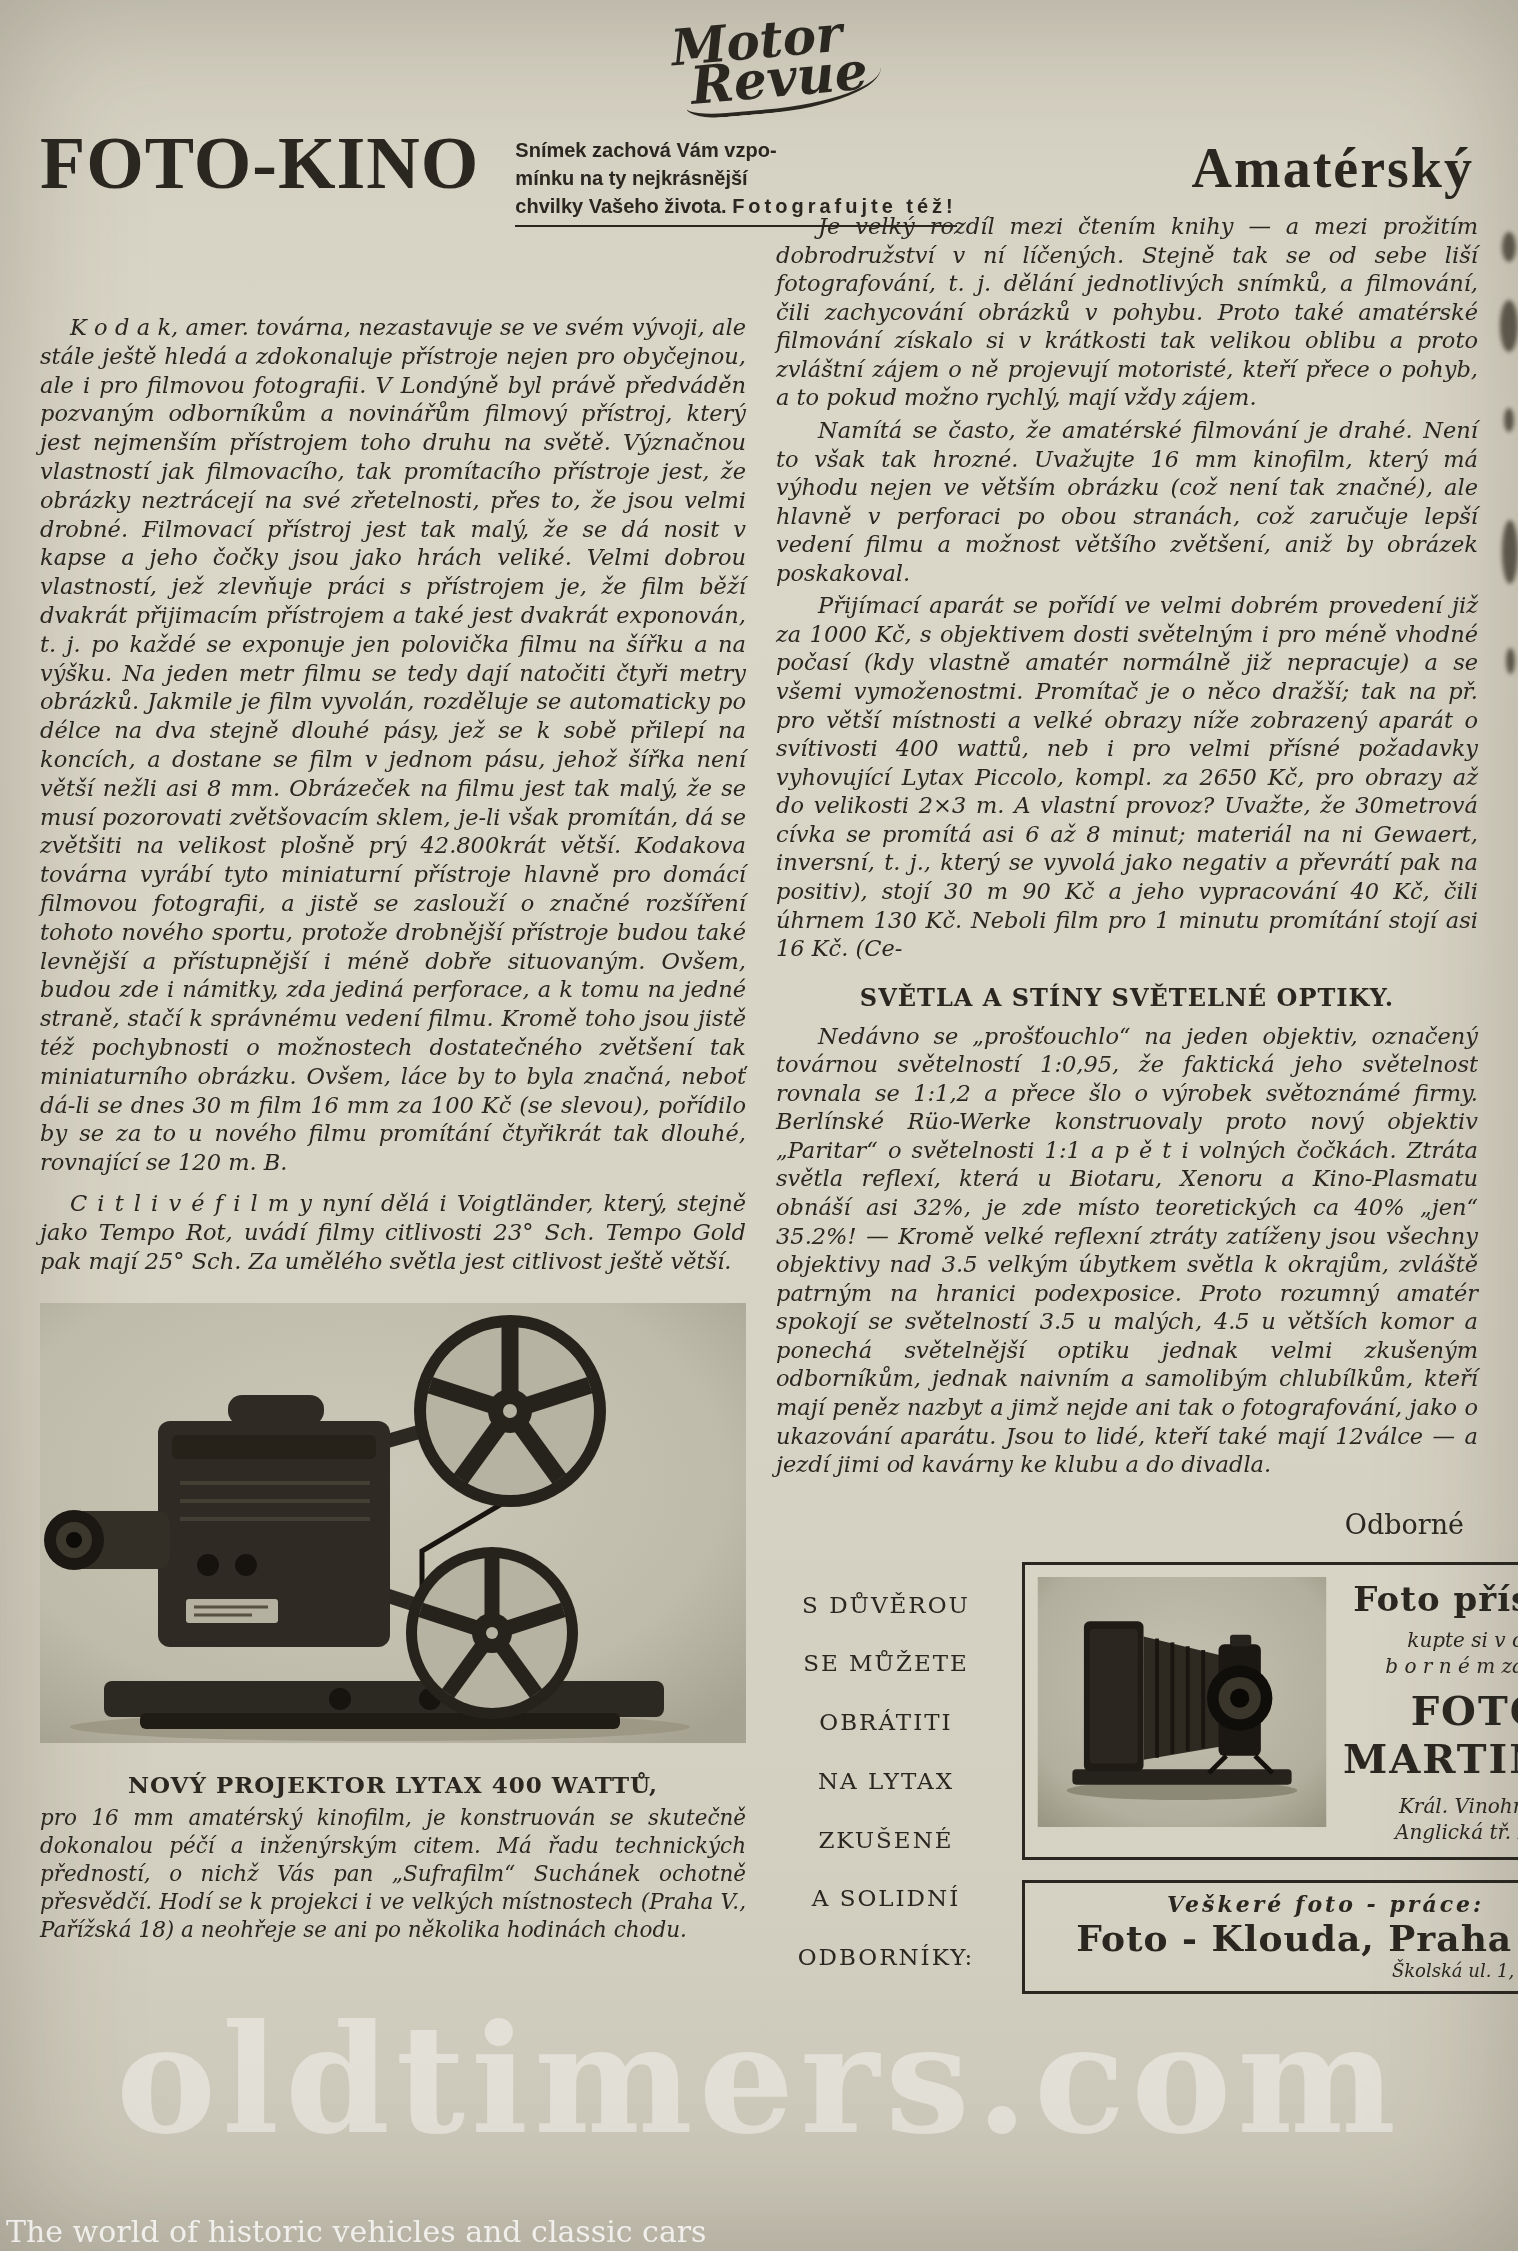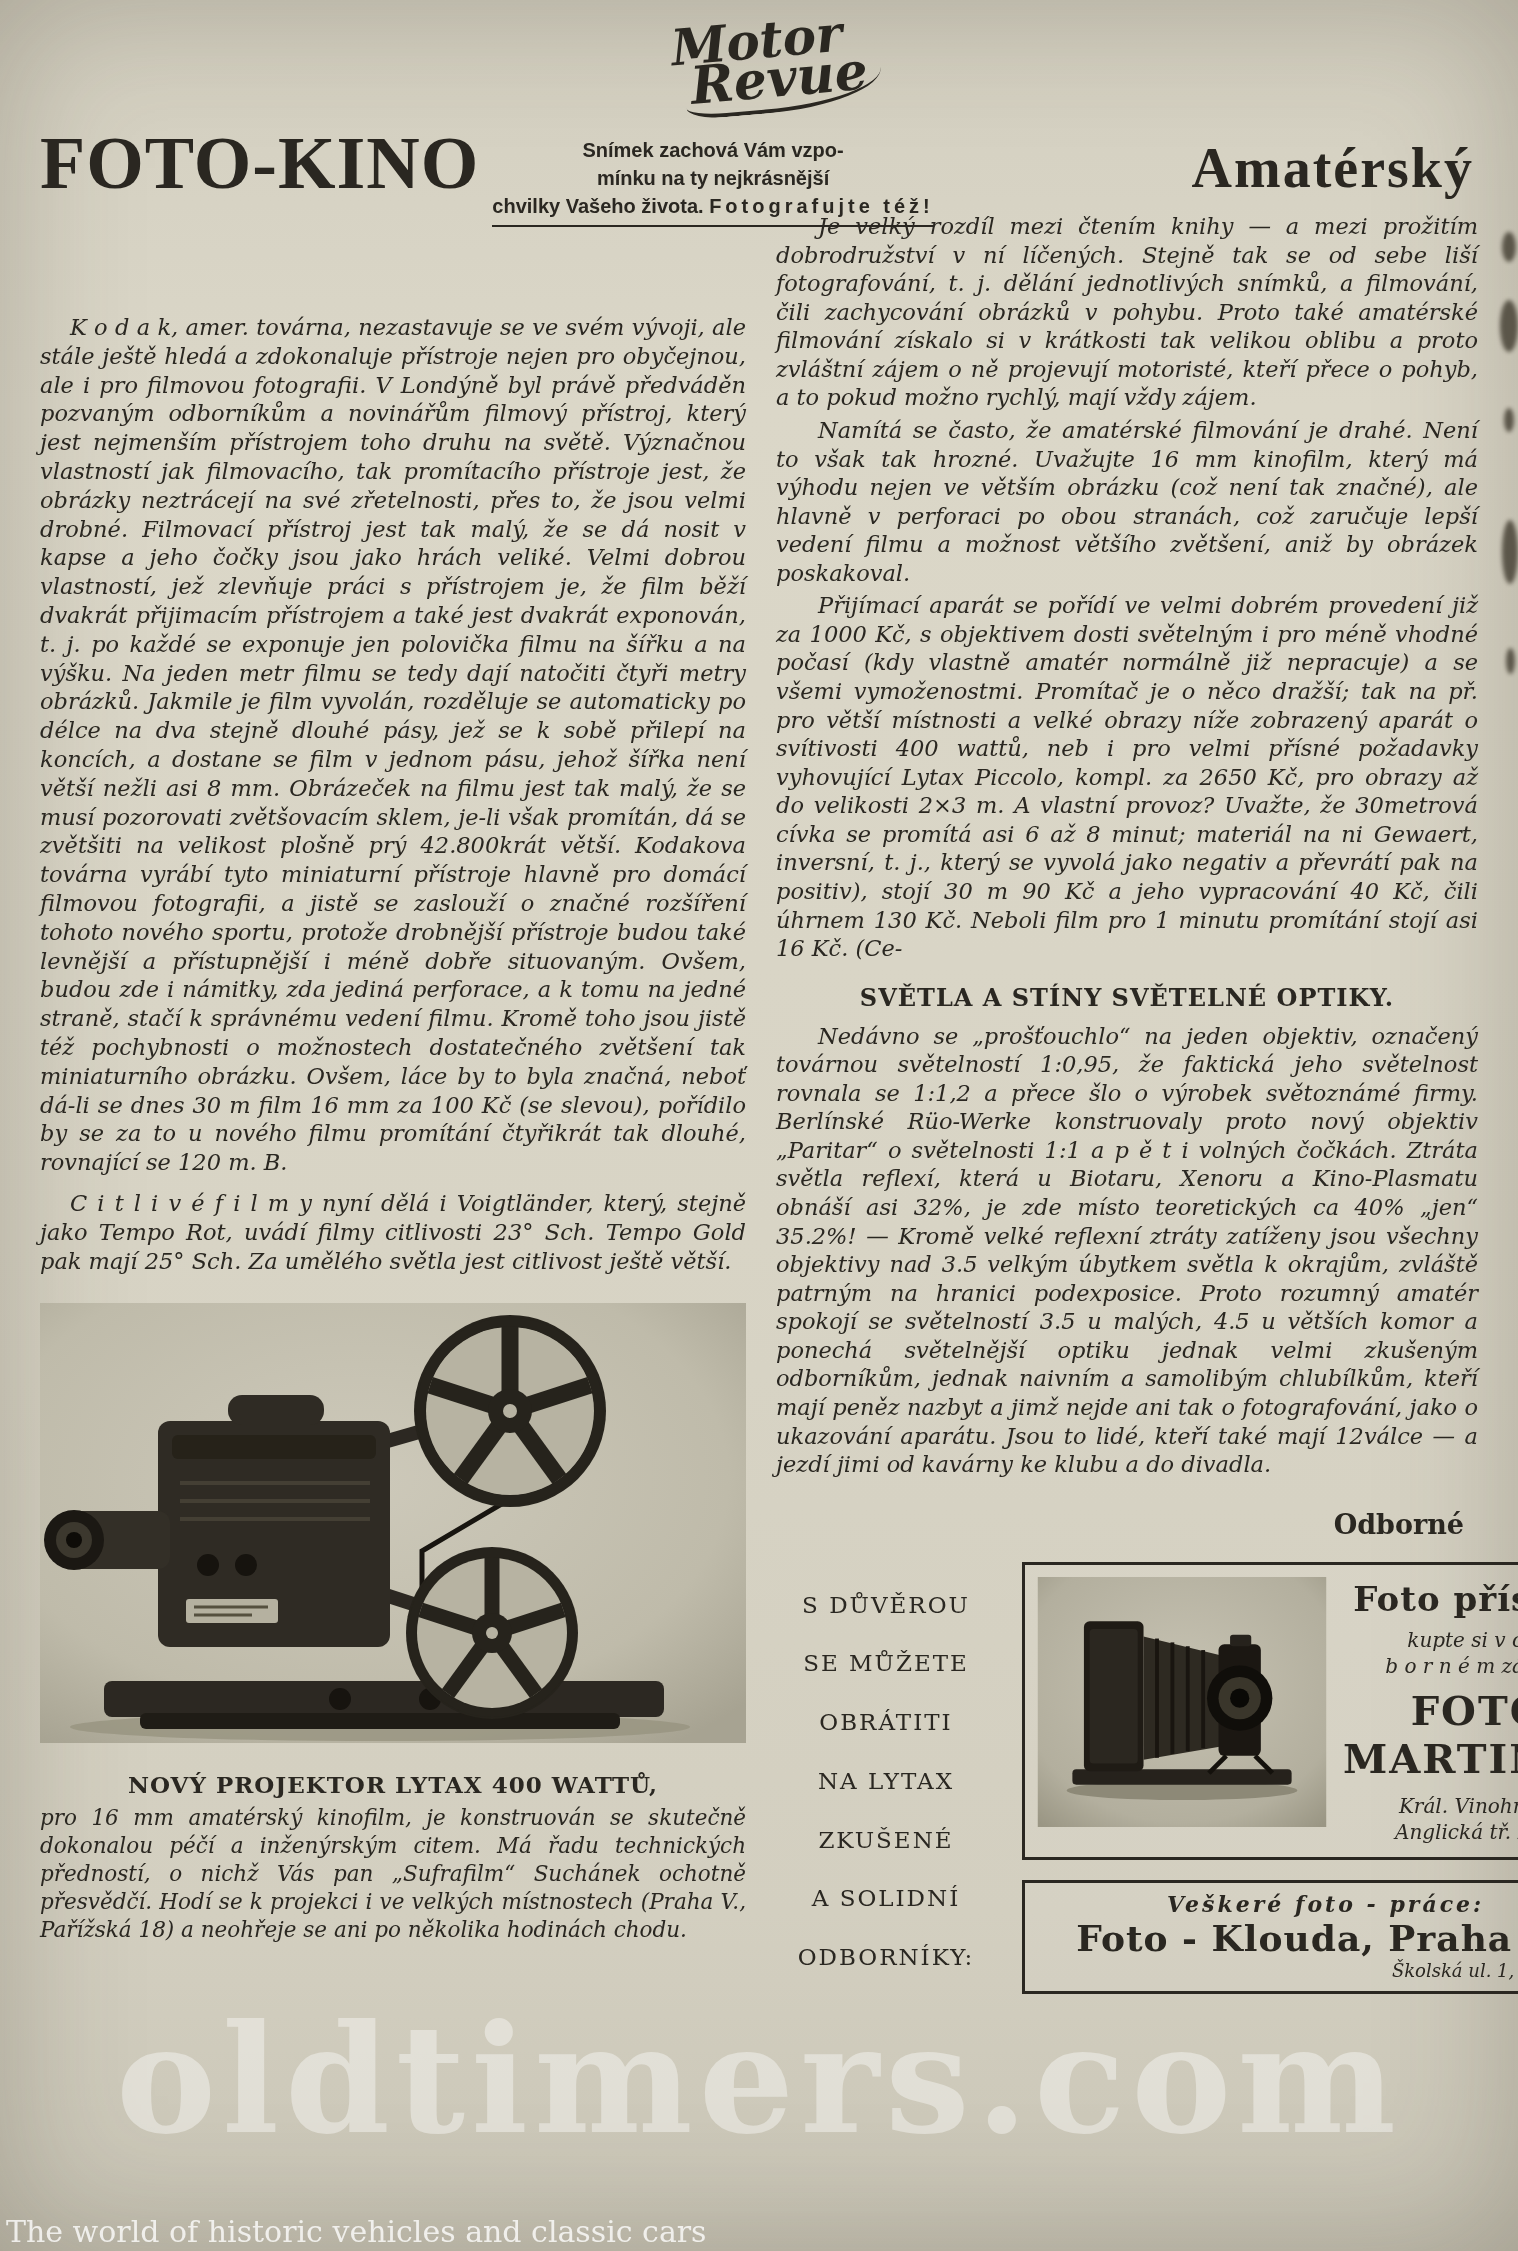--- a/index.html
+++ b/index.html
@@ -17,32 +17,32 @@
   .logo { text-align:center; padding-top:16px; height:104px; }
   .logo-inner { display:inline-block; transform:rotate(-5deg); }
   .logo-line1 { font-family:"DejaVu Serif",serif; font-style:italic; font-weight:bold; font-size:50px; line-height:1; }
   .logo-line2 { font-family:"DejaVu Serif",serif; font-style:italic; font-weight:bold; font-size:52px; line-height:1;
                 margin-top:-12px; margin-left:46px; border-bottom:4px solid #2a2721; border-radius:0 0 60% 20%; padding:0 14px 4px 6px;}
   
   .columns { display:flex; gap:30px; padding:6px 40px 0 40px; }
   .col-left { width:706px; flex:0 0 706px; }
   .col-right { flex:1; min-width:0; }
   
-  .masthead { display:flex; gap:13px; align-items:flex-start;text-align:center; }
+  .masthead { display:flex; gap:36px; align-items:flex-start; }
   .masthead-title { font-family:"Liberation Serif", serif; font-weight:bold; font-size:74px; line-height:1; letter-spacing:1px; white-space:nowrap; }
   .tagline { font-family:"Liberation Sans", sans-serif; font-weight:bold; font-size:20px; line-height:1.4; padding-top:10px; }
   .tagline-l3 { border-bottom:2px solid #2a2721; padding-bottom:5px; white-space:nowrap; }
   .tagline-emph { letter-spacing:4px; }
   .left-gap { height:86px; }
   
   .para-left { font-style:italic; font-size:22.5px; line-height:1.28; text-align:justify; text-indent:30px; margin:0 0 12px 0; }
   .amat-title { font-family:"Liberation Serif", serif; font-weight:bold; font-size:56px; text-align:right; letter-spacing:2px; margin:14px 4px 16px 0; line-height:1; }
   .para-right { font-size:22.5px; line-height:1.27; text-align:justify; text-indent:42px; margin:0 0 4px 0;font-style:italic; }
   .section-heading { text-align:center; font-weight:bold; font-size:24px; letter-spacing:1px; margin:20px 0 10px 0; }
-  .signoff { text-align:right; font-weight:bold; font-size:27px; margin:30px 14px 22px 0; }
+  .signoff { text-align:right; font-weight:normal; font-size:27px; margin:30px 14px 22px 0; }
   
   .figure { margin-top:28px; }
   .figure svg { display:block; width:706px; height:440px; }
   .caption { margin-top:28px; }
   .caption-title { text-align:center; font-weight:bold; font-size:23px; letter-spacing:1px; }
   .caption-body { font-style:italic; font-size:21.5px; line-height:1.3; text-align:justify; margin-top:6px; }
   
   .bottom-row { display:flex; gap:26px; margin-top:6px; }
   .trust { flex:0 0 220px; display:flex; flex-direction:column; justify-content:space-between; padding:30px 0 24px 0; text-align:center; font-size:23px; letter-spacing:2px; }
   .ad-stack { flex:1; display:flex; flex-direction:column; gap:20px; }

